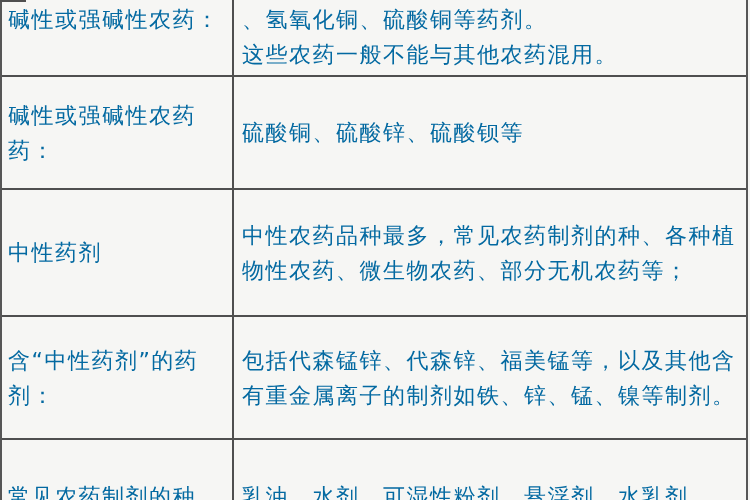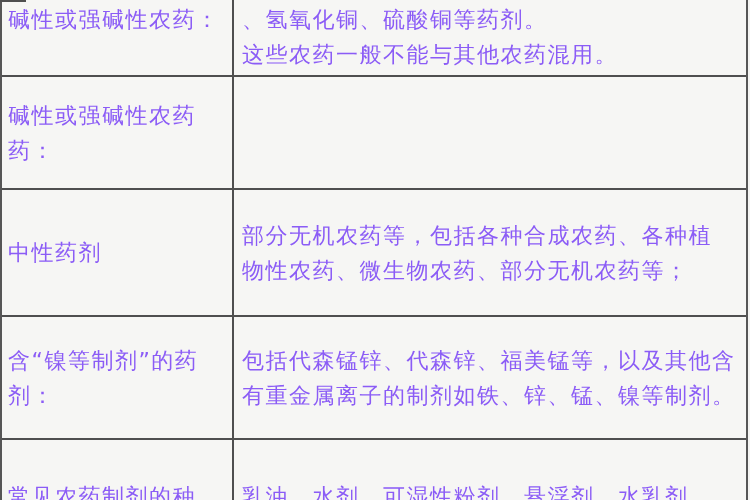--- a/index.html
+++ b/index.html
@@ -23,21 +23,21 @@
     background: #f6f6f4;
   }
   .row {
     display: flex;
     width: 100%;
   }
   .row.bordered { border-top: 2px solid #4f4f4f; }
   .cell {
     display: flex;
     align-items: center;
-    color: #8b5cf6;
+    color: #0369a1;
     font-size: 22px;
     line-height: 35px;
     letter-spacing: 1.5px;
   }
   .cell .txt { white-space: pre; }
   .cell.left {
     width: 232px;
     flex: 0 0 232px;
     border-right: 2px solid #4f4f4f;
     padding-left: 6px;
@@ -74,35 +74,38 @@
         <span class="txt">、氢氧化铜、硫酸铜等药剂。
 这些农药一般不能与其他农药混用。</span>
       </div>
     </div>
 
     <div class="row row-2 bordered">
       <div class="cell left">
         <span class="txt">碱性或强碱性农药
 药：</span>
       </div>
+      <div class="cell right">
+        <span class="txt">硫酸铜、硫酸锌、硫酸钡等</span>
+      </div>
     </div>
 
     <div class="row row-3 bordered">
       <div class="cell left">
         <span class="txt">中性药剂</span>
       </div>
       <div class="cell right">
-        <span class="txt">部分无机农药等，包括各种合成农药、各种植
+        <span class="txt">中性农药品种最多，常见农药制剂的种、各种植
 物性农药、微生物农药、部分无机农药等；</span>
       </div>
     </div>
 
     <div class="row row-4 bordered">
       <div class="cell left">
-        <span class="txt">含“镍等制剂”的药
+        <span class="txt">含“中性药剂”的药
 剂：</span>
       </div>
       <div class="cell right">
         <span class="txt">包括代森锰锌、代森锌、福美锰等，以及其他含
 有重金属离子的制剂如铁、锌、锰、镍等制剂。</span>
       </div>
     </div>
 
     <div class="row row-5 bordered">
       <div class="cell left">

